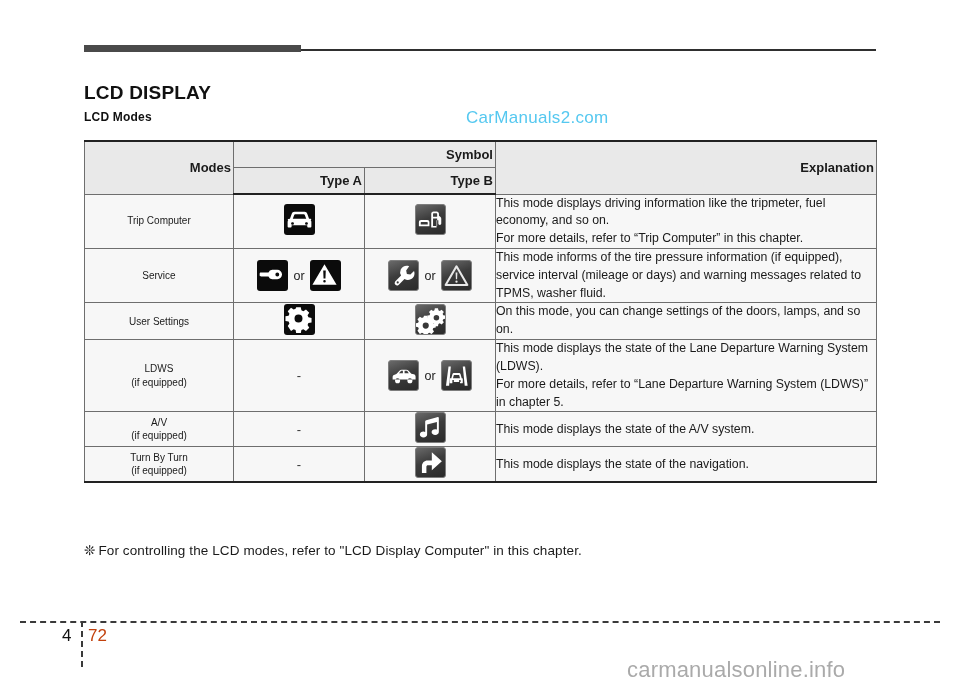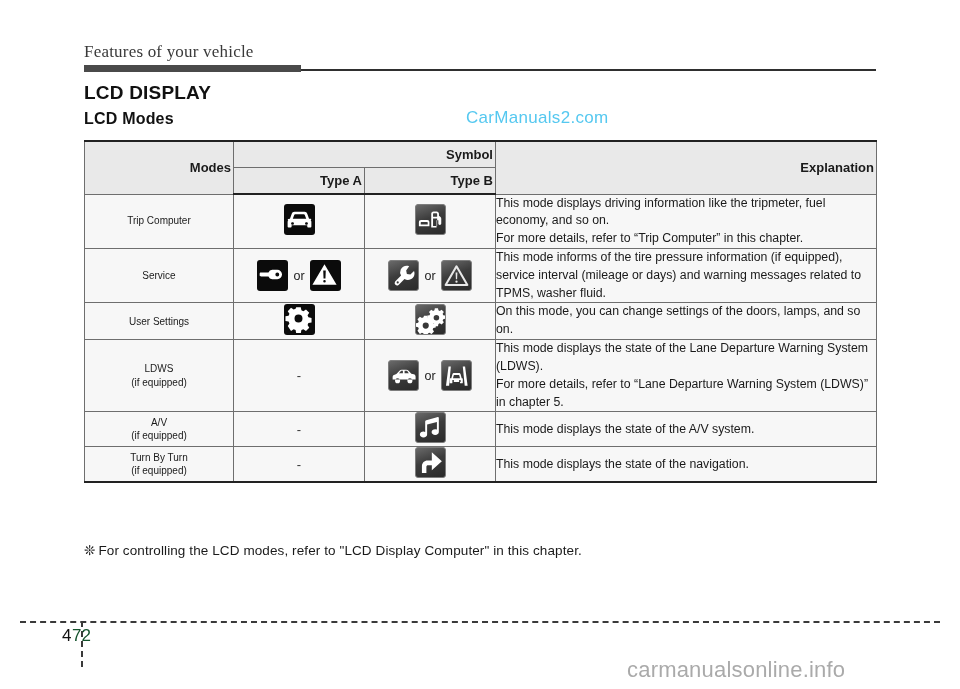--- a/index.html
+++ b/index.html
@@ -60,21 +60,21 @@
     top: 82px;
     font-size: 19px;
     font-weight: bold;
     letter-spacing: .2px;
     color: #111;
   }
   #lcd-modes-heading {
     position: absolute;
     left: 84px;
     top: 110px;
-    font-size: 16px;
+    font-size: 12px;
     font-weight: bold;
     letter-spacing: .2px;
     color: #111;
   }
 
   
   #watermark-top {
     position: absolute;
     left: 466px;
     top: 108px;
@@ -220,32 +220,31 @@
   #page-chapter-no {
     position: absolute;
     left: 62px;
     top: 626px;
     font-size: 17px;
     color: #111;
     font-family: "Liberation Sans", sans-serif;
   }
   #page-number {
     position: absolute;
-    left: 72px;
+    left: 88px;
     top: 626px;
     font-size: 17px;
-    color: #14532d;
+    color: #c2410c;
     font-family: "Liberation Sans", sans-serif;
   }
 </style>
 </head>
 <body>
 
 <div id="chapter-header">
-  <div id="chapter-title">Features of your vehicle</div>
   <div id="chapter-rule">
     <div class="thin"></div>
     <div class="thick"></div>
   </div>
 </div>
 
 <div id="lcd-display-heading">LCD DISPLAY</div>
 <div id="lcd-modes-heading">LCD Modes</div>
 
 <div id="watermark-top">CarManuals2.com</div>

